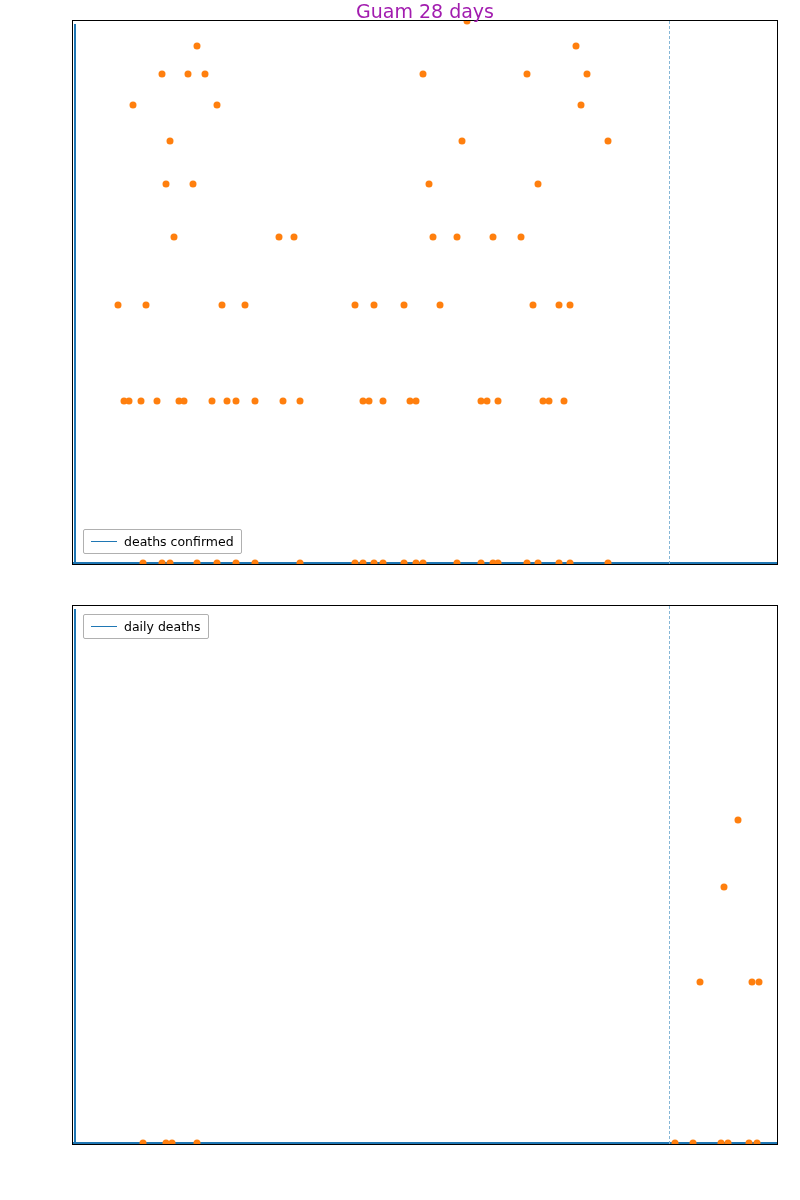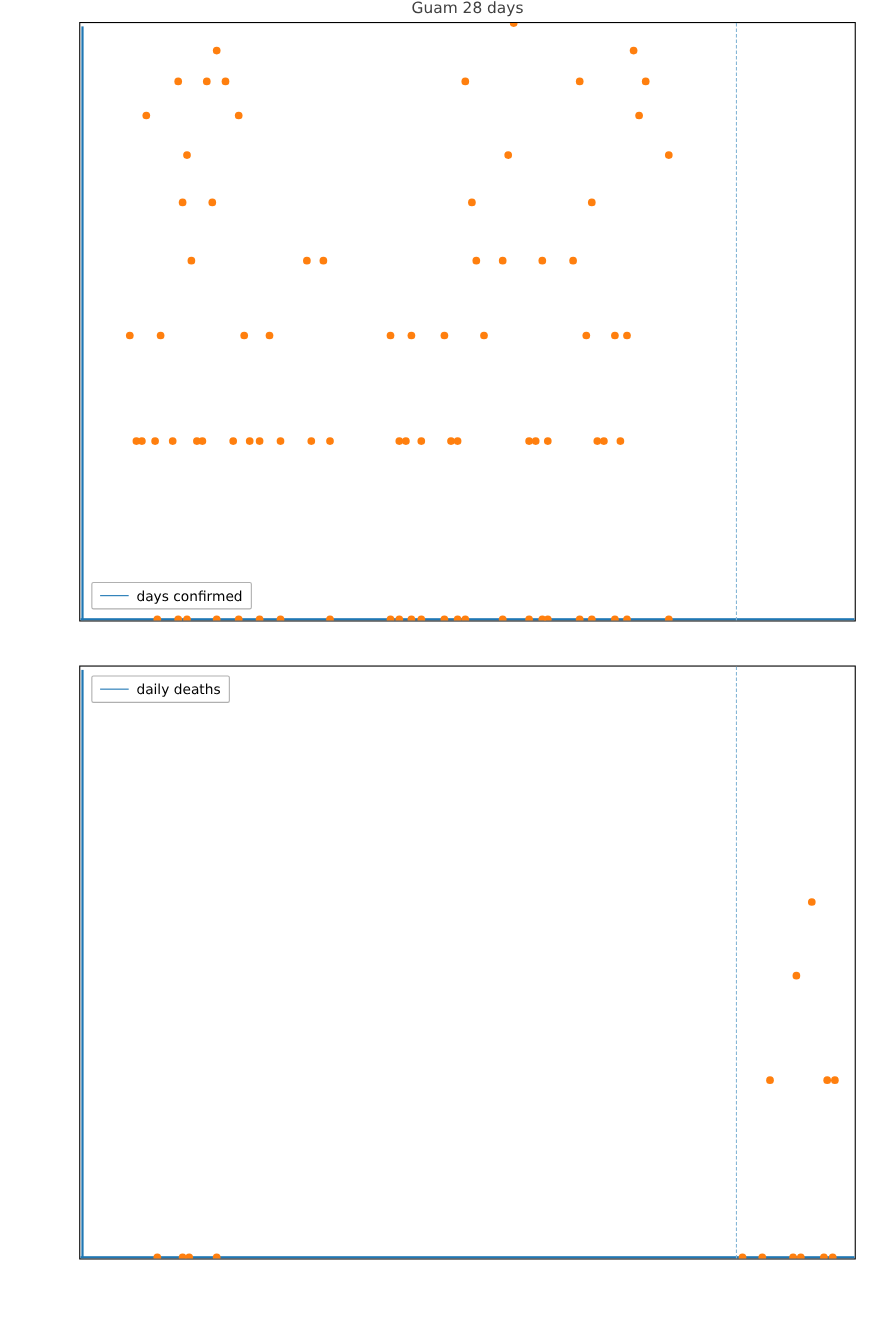--- a/index.html
+++ b/index.html
@@ -13,21 +13,21 @@
   #panel-bottom{left:72px;top:605px;width:706px;height:540px;}
 
   .plotarea{position:absolute;left:0;top:0;right:0;bottom:0;overflow:hidden;}
 
   .dot{position:absolute;width:7px;height:7px;border-radius:50%;background:#ff7f0e;
     transform:translate(-50%,-50%);}
   .vline{position:absolute;top:0;bottom:0;width:0;border-left:1.6px dashed #85b6d6;}
   .baseline{position:absolute;left:0;right:0;height:1.6px;background:#1f77b4;}
   .leftspike{position:absolute;bottom:0;width:1.6px;background:#1f77b4;}
 
-  .title{position:absolute;left:0;right:0;top:-21px;text-align:center;font-size:14px;color:#404040;}
+  .title{position:absolute;left:0;right:0;top:-21px;text-align:center;font-size:19px;color:#a21caf;}
 
   .legend{position:absolute;box-sizing:border-box;border:1px solid #b0b0b0;background:#fff;
     border-radius:2px;padding:4px 7px;display:flex;align-items:center;gap:7px;font-size:12.5px;}
   .legend .line{display:block;width:26px;height:0;border-top:1.6px solid #1f77b4;}
   #legend-top{left:10px;bottom:10px;}
   #legend-bottom{left:10px;top:8px;}
 </style>
 </head>
 <body>
 
@@ -119,21 +119,21 @@
         <div class="dot" style="left: 419.584px; top: 542px;"></div>
         <div class="dot" style="left: 425.216px; top: 542px;"></div>
         <div class="dot" style="left: 454.08px; top: 542px;"></div>
         <div class="dot" style="left: 465.344px; top: 542px;"></div>
         <div class="dot" style="left: 485.76px; top: 542px;"></div>
         <div class="dot" style="left: 497.024px; top: 542px;"></div>
         <div class="dot" style="left: 535.04px; top: 542px;"></div>
       </div>
     <div class="legend" id="legend-top">
       <span class="line"></span>
-      <span>days confirmed</span>
+      <span>deaths confirmed</span>
     </div>
   </div>
 
   <div class="panel" id="panel-bottom">
     <div class="plotarea" id="plot-bottom">
         <div class="baseline" style="top: 536.4px;"></div>
         <div class="leftspike" style="left: 1px; height: 535.31px;"></div>
         <div class="vline" style="left: 595.584px;"></div>
         <div class="dot" style="left: 626.56px; top: 376.046px;"></div>
         <div class="dot" style="left: 651.2px; top: 281.309px;"></div>

